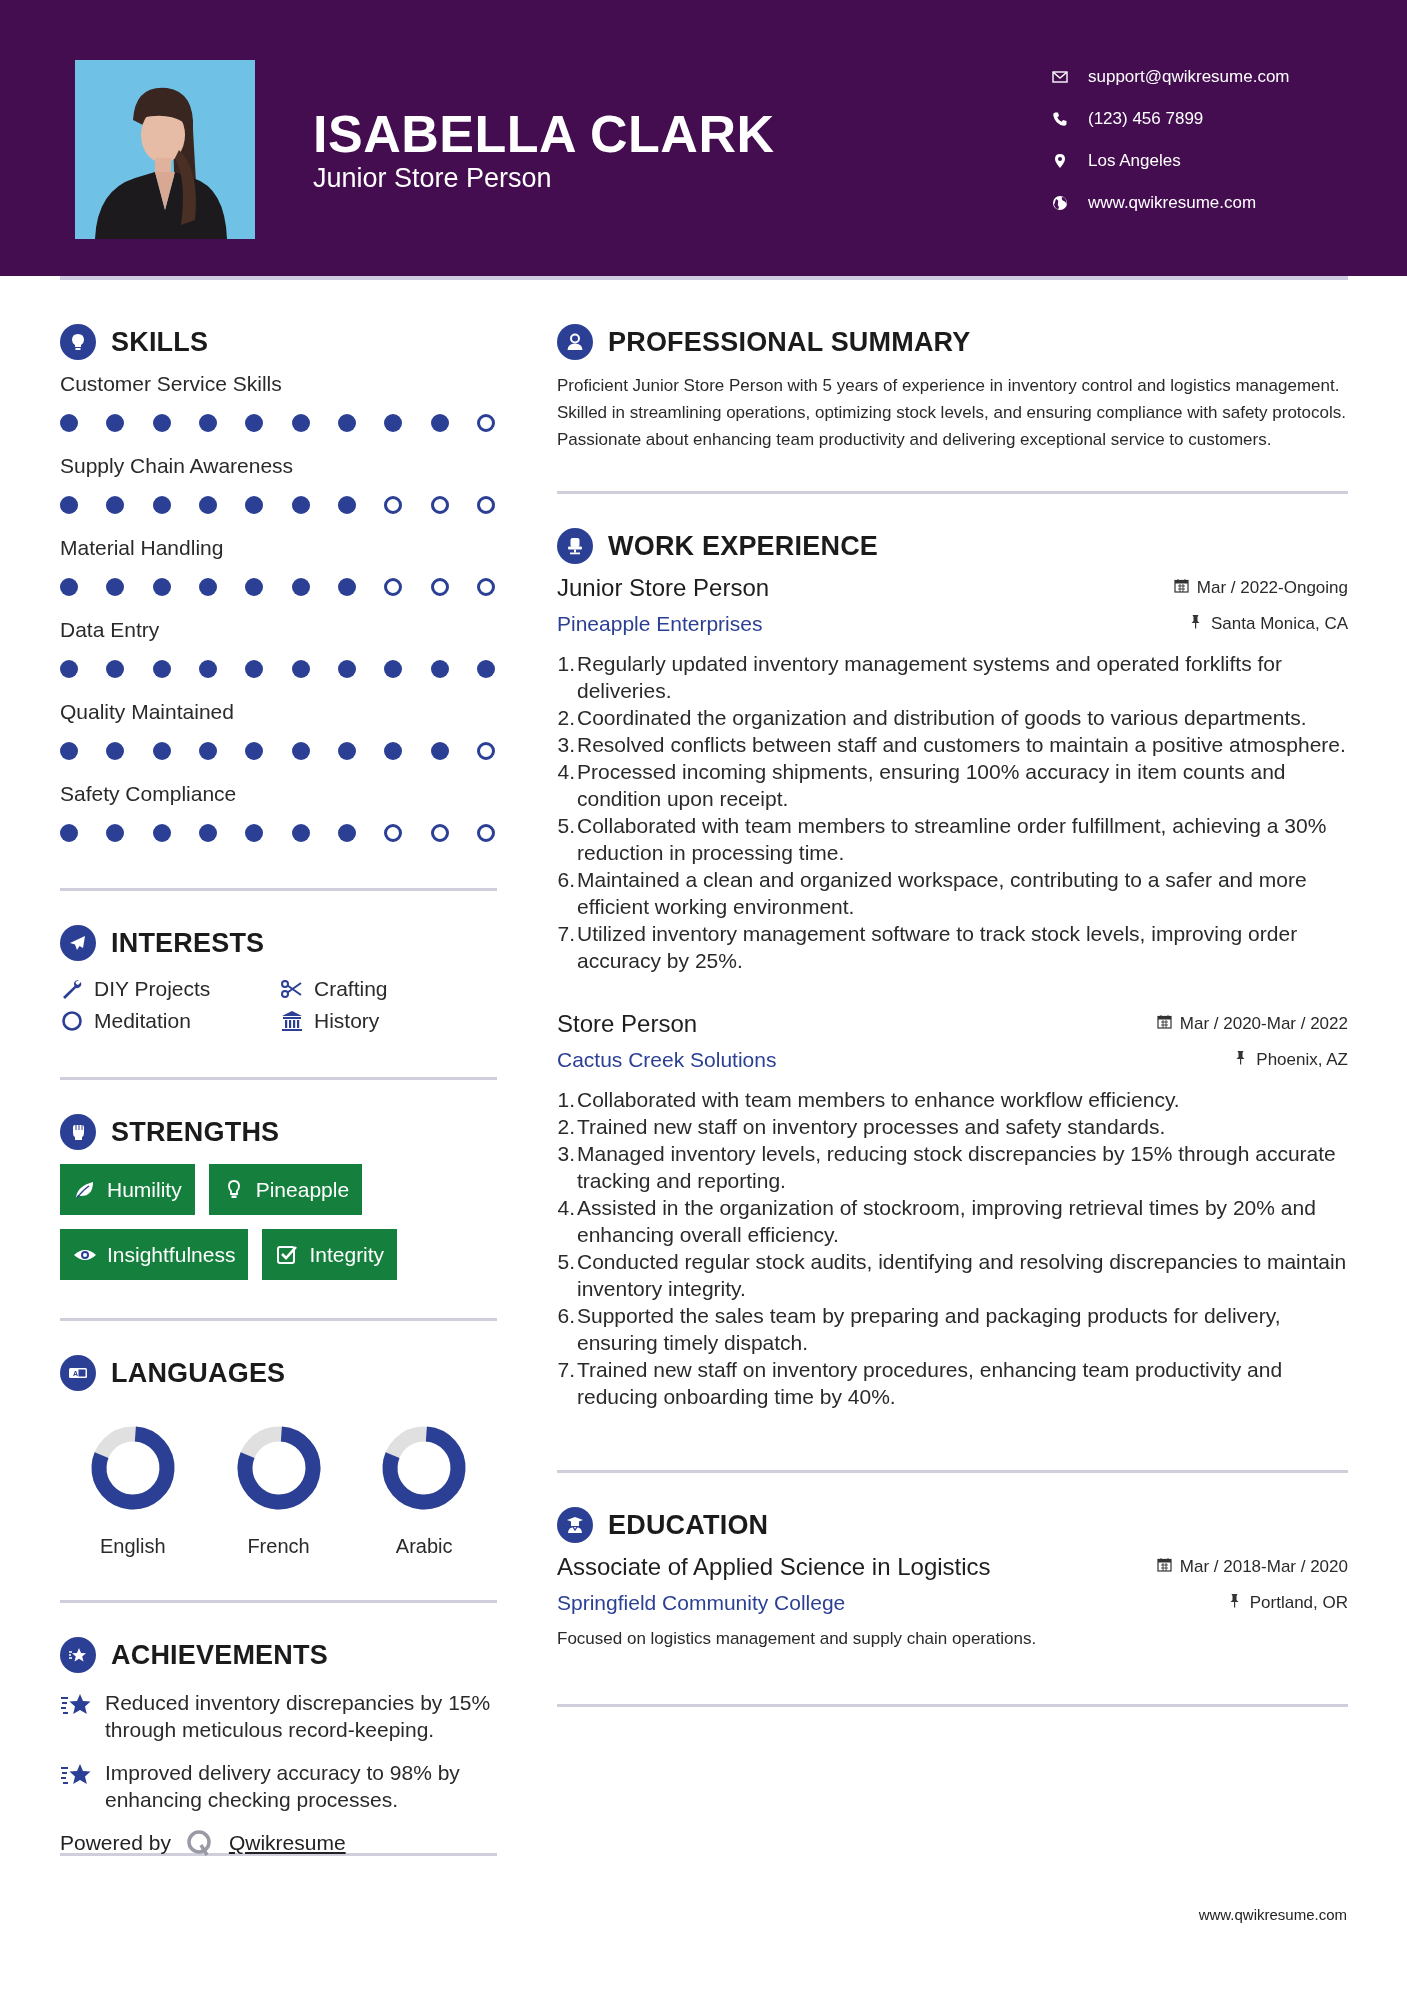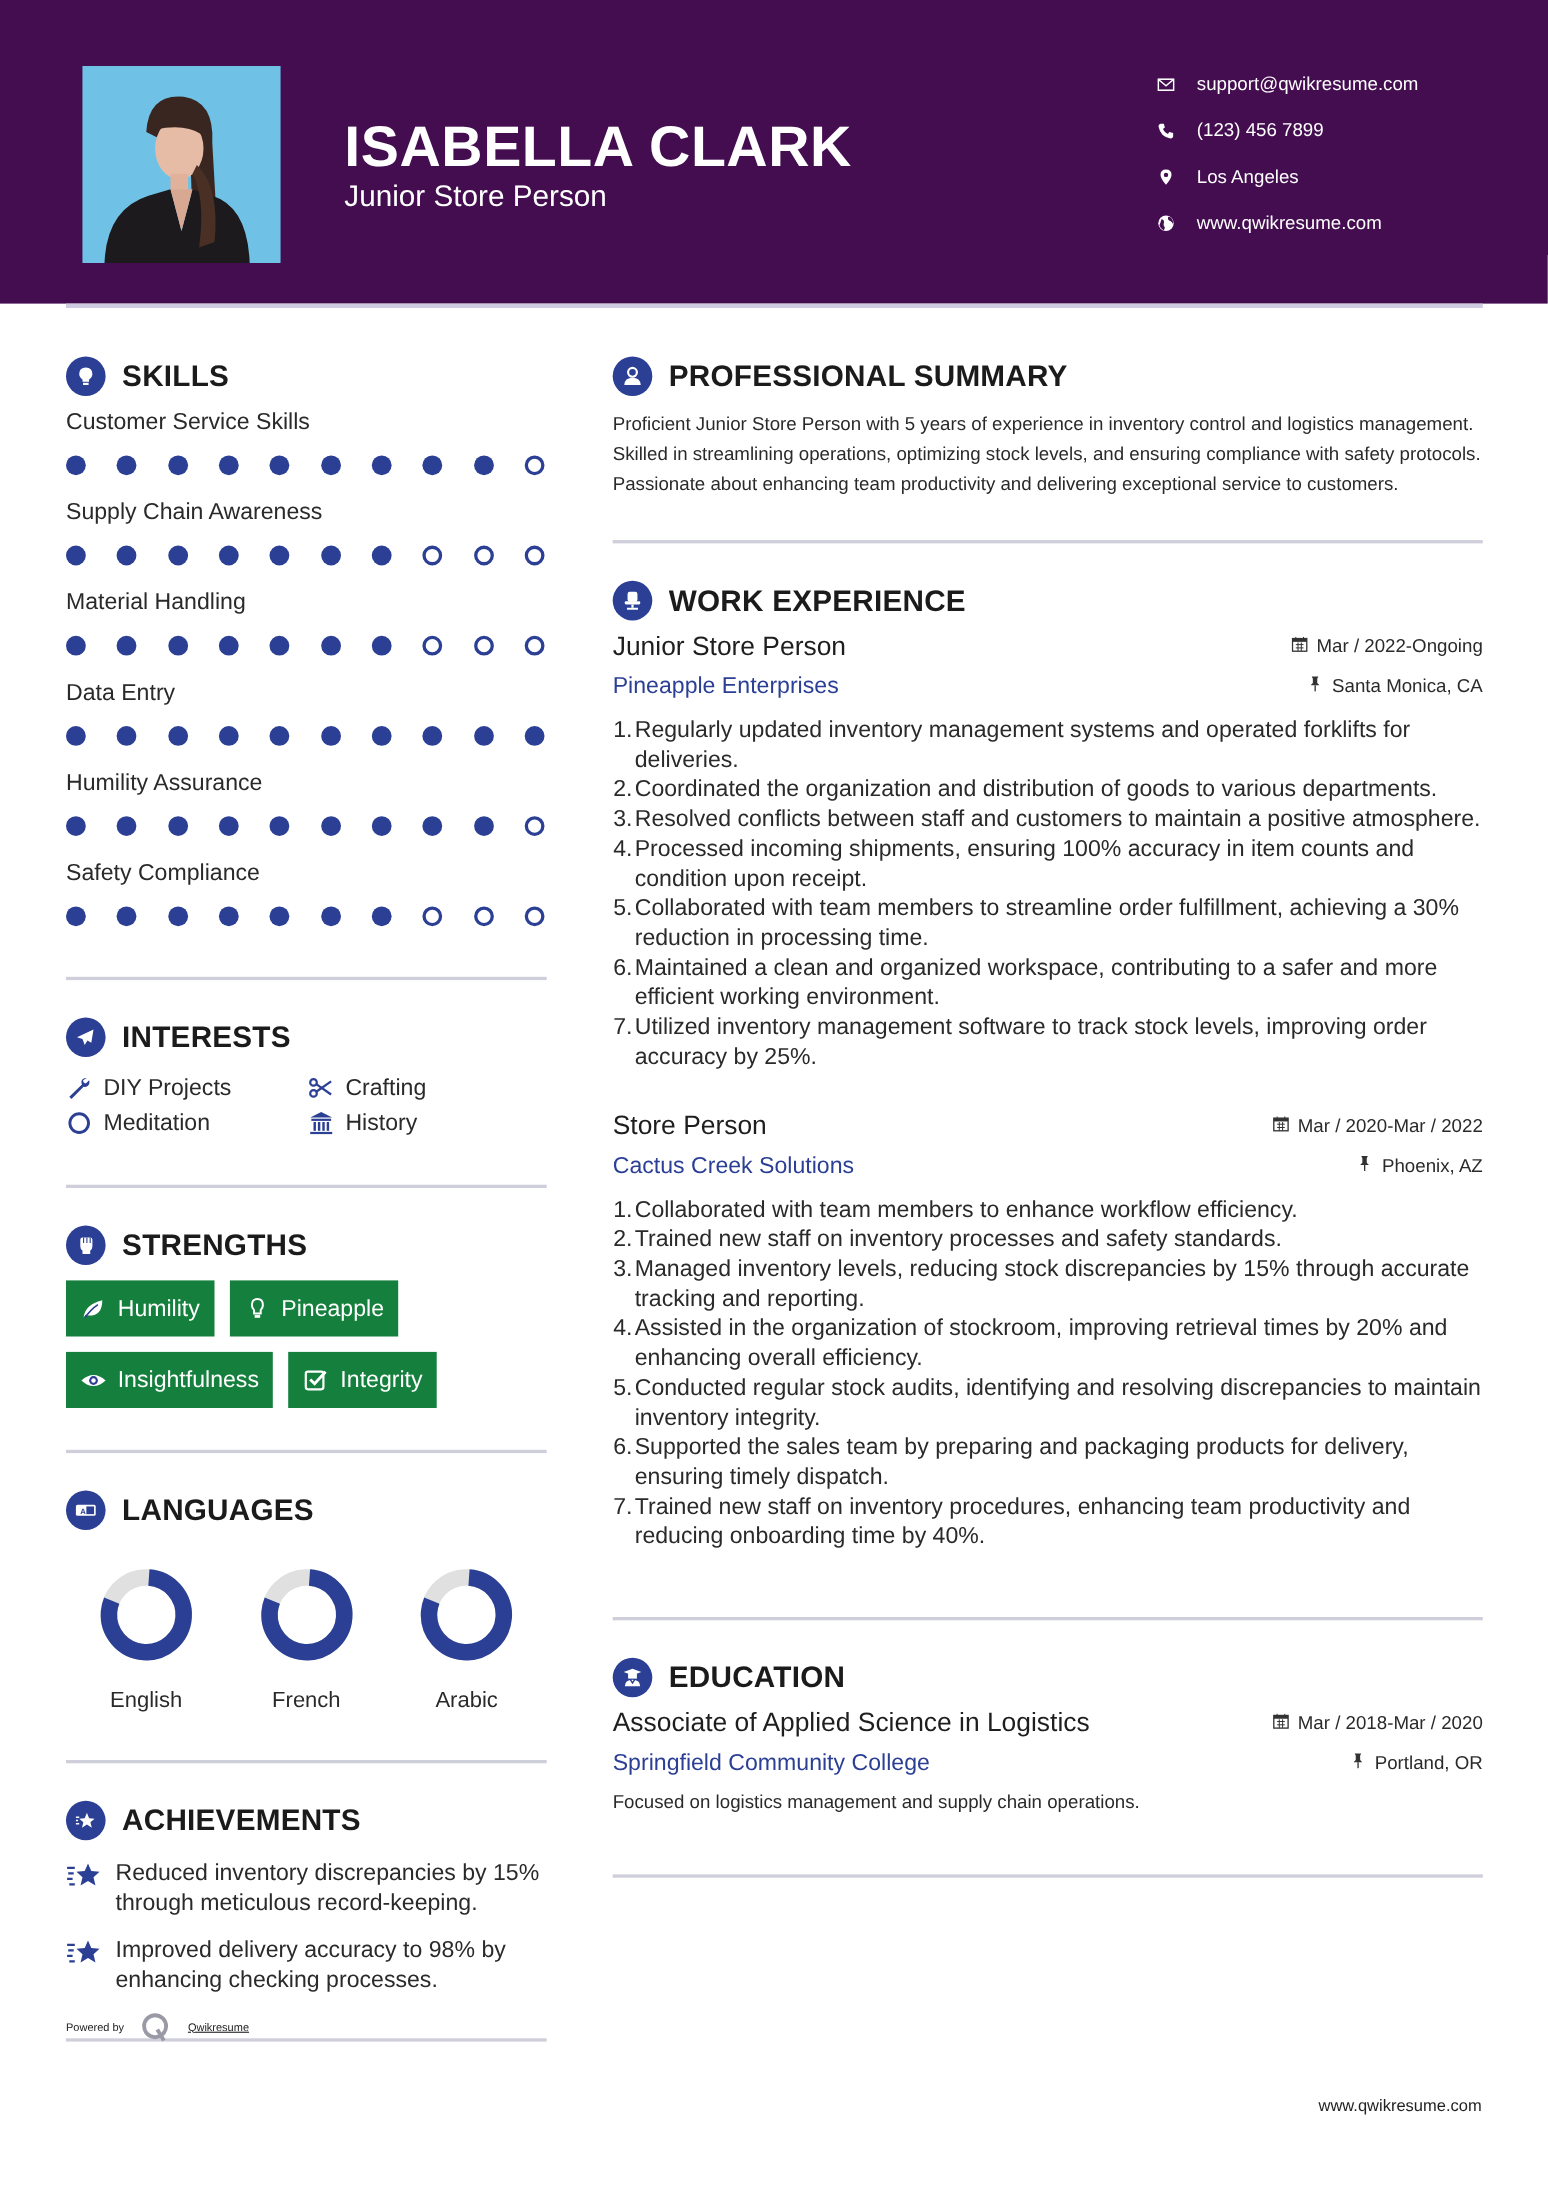--- a/index.html
+++ b/index.html
@@ -52,21 +52,21 @@
 
   .job-row { display: flex; justify-content: space-between; align-items: center; }
   .job-title { font-size: 24px; color: #1e1e1e; }
   .job-meta { font-size: 17px; color: #2a2a2a; display: flex; align-items: flex-start; }
   .job-meta svg { width: 15px; height: 15px; margin-right: 8px; }
   .company { font-size: 21px; color: #2b3f94; }
   .bullets { list-style: none; margin-top: 14px; }
   .bullets li { display: flex; font-size: 21px; line-height: 27px; color: #2a2a2a; }
   .bullets .num { width: 18px; text-align: right; flex-shrink: 0; margin-right: 2px; }
 
-  .footer-left { position: absolute; left: 60px; top: 1828px; display: flex; align-items: center; font-size: 10px; color: #222; }
+  .footer-left { position: absolute; left: 60px; top: 1828px; display: flex; align-items: center; font-size: 21px; color: #222; }
   .footer-left svg { width: 30px; height: 30px; margin: 0 14px; }
   .footer-link { text-decoration: underline; color: #222; }
   .footer-right { position: absolute; right: 60px; top: 1906px; font-size: 15px; color: #222; }
 </style>
 </head>
 <body>
 
 <div class="header">
   <div class="photo">
     <svg viewBox="0 0 180 179">
@@ -180,21 +180,21 @@
           <span class="dot"></span>
           <span class="dot"></span>
           <span class="dot"></span>
           <span class="dot"></span>
           <span class="dot"></span>
           <span class="dot"></span>
           <span class="dot"></span>
           <span class="dot"></span>
           <span class="dot"></span>
         </div>
-        <div class="skill-name">Humility Assurance</div>
+        <div class="skill-name">Quality Maintained</div>
         <div class="dots">
           <span class="dot"></span>
           <span class="dot"></span>
           <span class="dot"></span>
           <span class="dot"></span>
           <span class="dot"></span>
           <span class="dot"></span>
           <span class="dot"></span>
           <span class="dot"></span>
           <span class="dot"></span>

